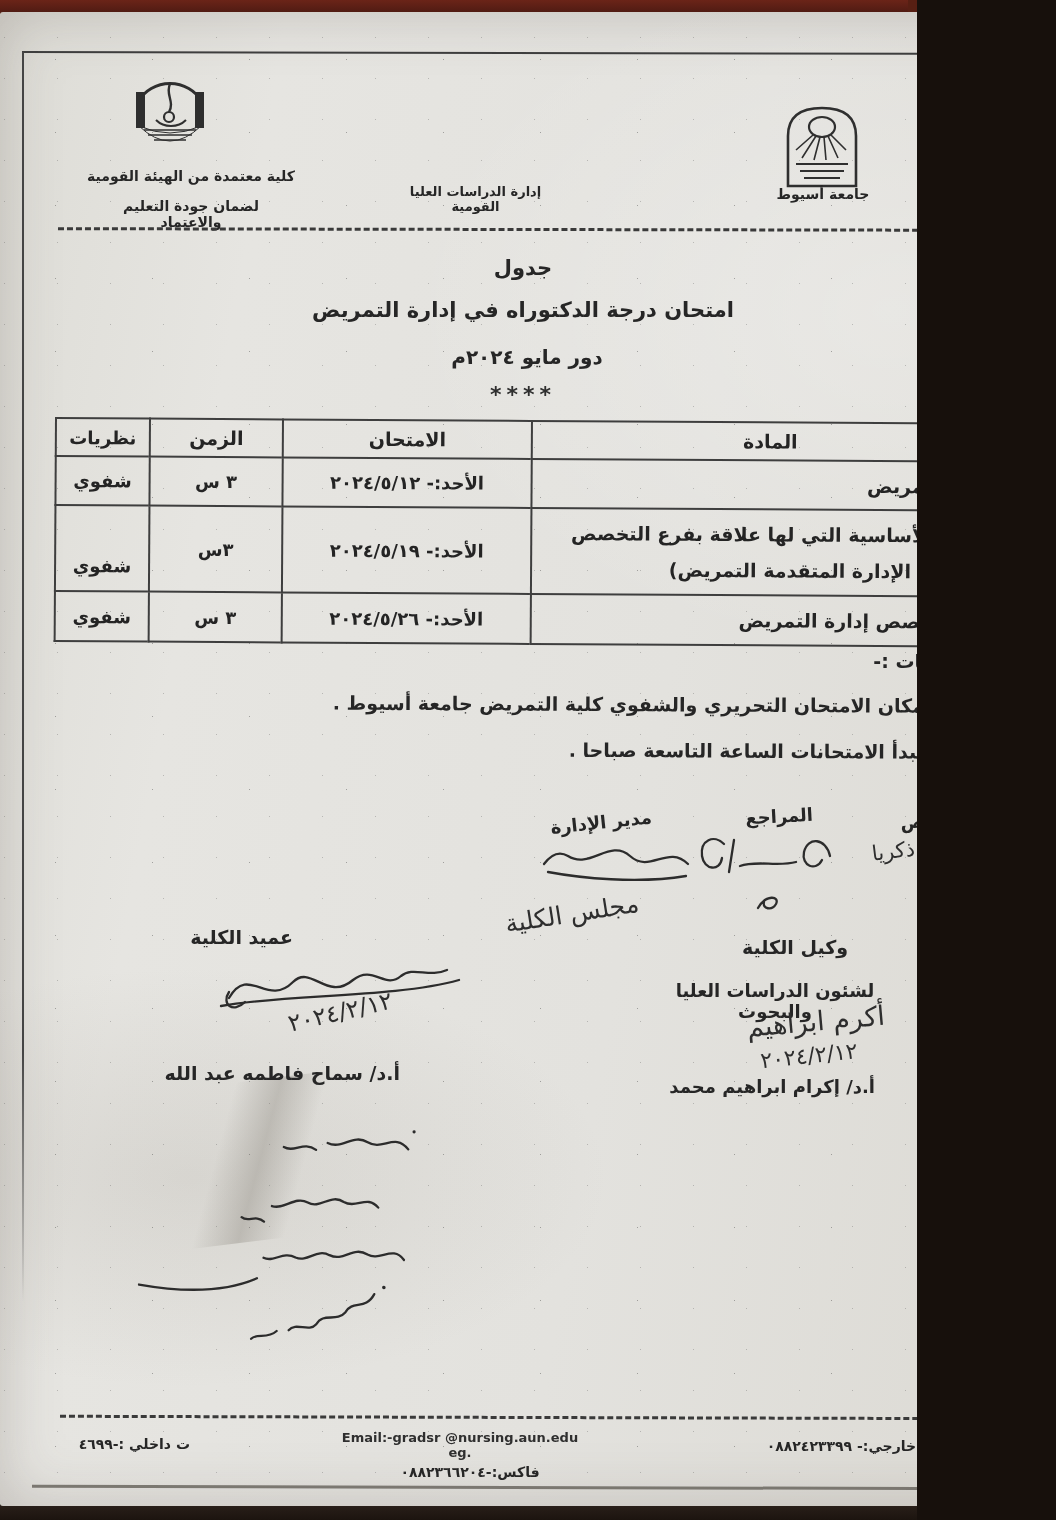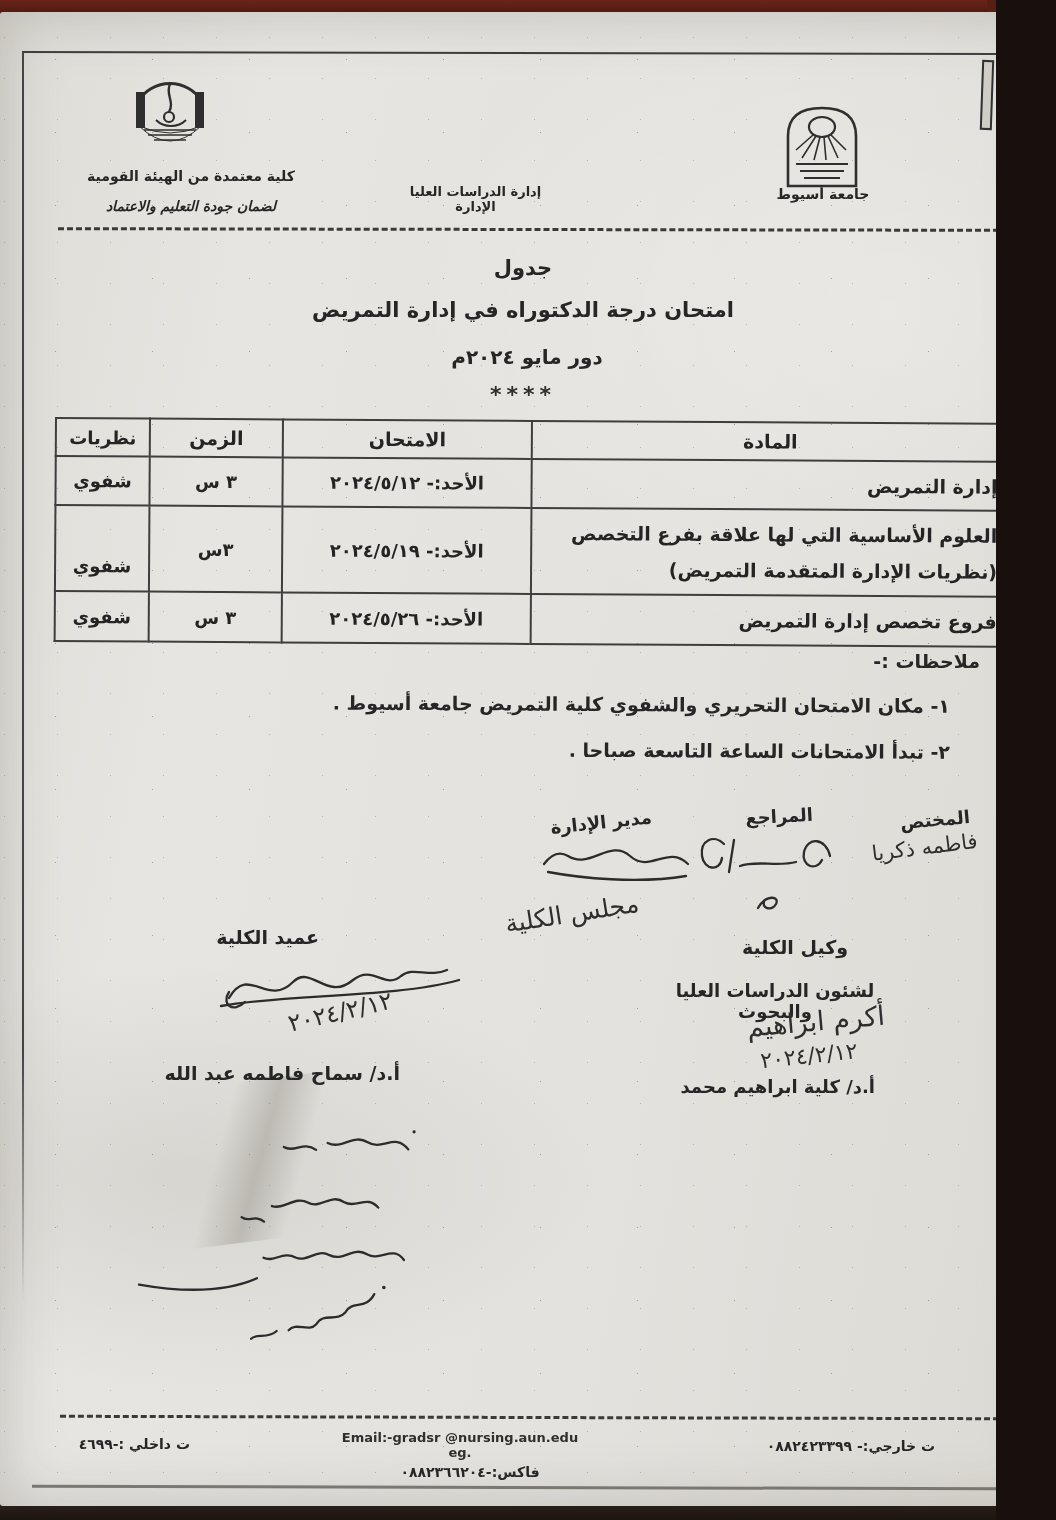--- a/index.html
+++ b/index.html
@@ -1,17 +1,17 @@
 <!DOCTYPE html>
 <html lang="ar"><head>
 <meta charset="utf-8">
 <style>
   html,body{margin:0;padding:0;background:#17100c;}
   #canvas{
-    position:relative;width:996px;height:1520px;overflow:hidden;
+    position:relative;width:917px;height:1520px;overflow:hidden;
     background:#86efac;font-family:"DejaVu Sans",sans-serif;
   }
   .abs{position:absolute;}
   .ar{direction:rtl;font-family:"DejaVu Sans",sans-serif;font-weight:bold;color:#262626;}
   .ltr{direction:ltr;font-family:"DejaVu Sans",sans-serif;font-weight:bold;color:#2f2f2f;}
   .hand{direction:rtl;font-family:"DejaVu Sans",sans-serif;font-weight:normal;color:#2e2e2e;}
   .center{text-align:center;}
   .right{text-align:right;}
   
   #paper{
@@ -68,23 +68,23 @@
     <path d="M12,34 A36,34 0 0 1 76,34" stroke-width="3"></path>
     <rect x="10" y="24" width="9" height="36" fill="#2e2e2e" stroke="none"></rect>
     <rect x="69" y="24" width="9" height="36" fill="#2e2e2e" stroke="none"></rect>
     <path d="M44,16 C39,26 49,34 43,44" stroke-width="2.4"></path>
     <circle cx="43" cy="49" r="5" stroke-width="2.2"></circle>
     <path d="M30,52 C38,60 52,60 60,52" stroke-width="2"></path>
     <path d="M13,58 Q44,88 75,58 Q44,72 13,58 Z" fill="#2f2f2f" stroke="none"></path>
     <path d="M18,62 L70,62 M22,67 L66,67 M28,72 L60,72" stroke="#e3e2de" stroke-width="1.4"></path>
   </svg>
   <div class="abs ar center" style="left:80px;top:168px;width:222px;font-size:14px;">كلية معتمدة من الهيئة القومية</div>
-  <div class="abs ar center" style="left:92px;top:198px;width:198px;font-size:14px;font-style:italic;">لضمان جودة التعليم والاعتماد</div>
+  <div class="abs ar center" style="left:92px;top:198px;width:198px;font-size:14px;">لضمان جودة التعليم والاعتماد</div>
 
-  <div class="abs ar center" style="left:388px;top:184px;width:175px;font-size:13px;">إدارة الدراسات العليا الإدارة</div>
+  <div class="abs ar center" style="left:388px;top:184px;width:175px;font-size:13px;">إدارة الدراسات العليا القومية</div>
 
   <svg class="abs logo-svg" style="left:780px;top:100px;" width="84" height="88" viewBox="0 0 84 88">
     <path d="M8,86 L8,36 Q8,8 42,8 Q76,8 76,36 L76,86 Z" stroke-width="2.6"></path>
     <ellipse cx="42" cy="27" rx="13" ry="10" stroke-width="2.2"></ellipse>
     <path d="M36,36 L22,58 M40,37 L34,60 M44,37 L46,60 M48,36 L58,58 M33,35 L16,50 M51,35 L66,50" stroke-width="1.6"></path>
     <path d="M16,64 L68,64 M20,71 L64,71 M24,78 L60,78" stroke-width="2"></path>
   </svg>
   <div class="abs ar center" style="left:776px;top:186px;width:94px;font-size:14px;">جامعة أسيوط</div>
 
   <div class="abs" style="left:58px;top:228px;width:950px;border-top:3px dashed #3a3a3a;transform:rotate(0.1deg);"></div>
@@ -140,37 +140,37 @@
   <svg class="abs sig-svg" style="left:538px;top:826px;" width="300" height="64" viewBox="0 0 300 64">
     <path d="M292,30 C288,12 270,10 266,26 C263,40 278,46 284,34"></path>
     <path d="M258,36 C240,41 218,34 202,40"></path>
     <path d="M196,14 L191,46"></path>
     <path d="M186,18 C176,8 162,14 164,30 C166,44 182,46 184,32"></path>
     <path d="M150,38 C130,18 112,48 92,30 C72,12 52,44 30,30 C20,24 12,30 6,38"></path>
     <path d="M148,50 C100,58 42,52 10,46"></path>
   </svg>
 
   <div class="abs hand" style="left:430px;top:905px;width:210px;font-size:25px;transform:rotate(-9deg);">مجلس الكلية</div>
-  <div class="abs ar" style="left:183px;top:926px;width:110px;font-size:19px;margin-left:26px;">عميد الكلية</div>
+  <div class="abs ar" style="left:183px;top:926px;width:110px;font-size:19px;">عميد الكلية</div>
   <svg class="abs sig-svg" style="left:215px;top:950px;" width="250" height="68" viewBox="0 0 250 68">
     <path d="M14,48 C34,14 52,58 78,32 C96,14 112,52 138,30 C158,14 170,40 186,26 C198,16 214,28 232,20"></path>
     <path d="M6,56 C70,44 180,48 244,30"></path>
     <path d="M30,52 C18,64 6,54 14,42"></path>
   </svg>
   <div class="abs hand" style="left:165px;top:1012px;width:230px;font-size:24px;transform:rotate(-13deg);letter-spacing:3px;">٢٠٢٤/٢/١٢</div>
   <div class="abs ar right" style="left:140px;top:1062px;width:260px;font-size:19px;">أ.د/ سماح فاطمه عبد الله</div>
 
   <svg class="abs sig-svg" style="left:750px;top:890px;" width="44" height="24" viewBox="0 0 44 24">
     <path d="M8,18 C16,4 30,6 26,14 C22,21 12,19 14,12"></path>
   </svg>
   <div class="abs ar" style="left:733px;top:936px;width:115px;font-size:19px;">وكيل الكلية</div>
   <div class="abs ar center" style="left:640px;top:980px;width:270px;font-size:18px;">لشئون الدراسات العليا والبحوث</div>
   <div class="abs hand" style="left:695px;top:1008px;width:190px;font-size:27px;transform:rotate(-5deg);">أكرم ابراهيم</div>
   <div class="abs hand" style="left:668px;top:1048px;width:190px;font-size:22px;transform:rotate(-6deg);letter-spacing:2px;">٢٠٢٤/٢/١٢</div>
-  <div class="abs ar right" style="left:640px;top:1076px;width:235px;font-size:18px;">أ.د/ كلية ابراهيم محمد</div>
+  <div class="abs ar right" style="left:640px;top:1076px;width:235px;font-size:18px;">أ.د/ إكرام ابراهيم محمد</div>
 
   <svg class="abs sig-svg" style="left:118px;top:1128px;transform:rotate(-4deg);" width="340" height="215" viewBox="0 0 340 215">
     <path d="M296,30 C284,12 270,30 256,20 C242,10 230,26 216,18"></path>
     <path d="M204,24 C192,14 182,26 172,19"></path>
     <circle cx="303" cy="13" r="1.6" fill="#2c2c2c" stroke="none"></circle>
     <path d="M262,86 C252,72 240,86 228,78 C216,68 204,84 192,76 C180,68 168,82 156,77"></path>
     <path d="M147,92 C139,84 131,92 125,86"></path>
     <path d="M284,140 C274,124 260,140 248,132 C234,122 224,138 210,130 C198,122 188,136 176,130 C164,122 154,134 144,128"></path>
     <path d="M136,148 C102,160 58,156 18,146"></path>
     <path d="M252,172 C242,188 230,176 222,188 C212,198 200,186 192,198 C184,206 172,194 164,202"></path>

